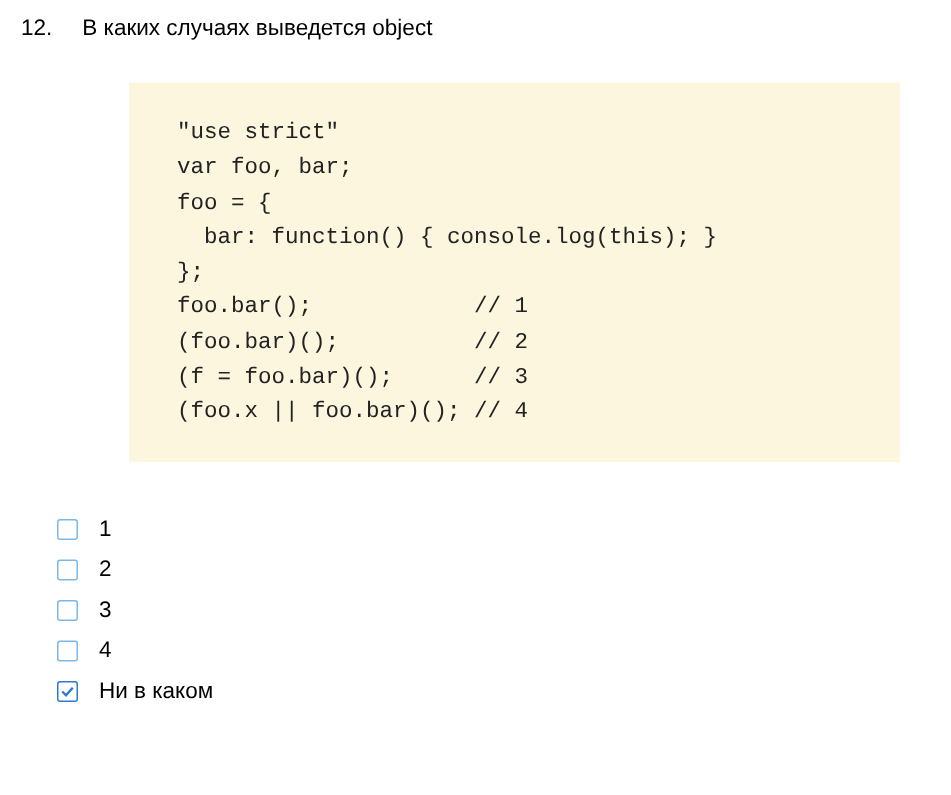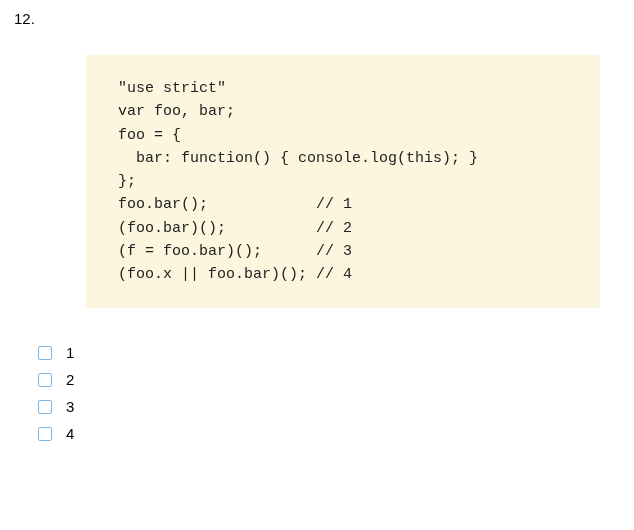--- a/index.html
+++ b/index.html
@@ -58,20 +58,21 @@
   }
   .cb svg {
     display: block;
   }
 </style>
 </head>
 <body>
 
 <div class="question-row">
   <span class="qnum">12.</span>
+  <span>В каких случаях выведется object</span>
 </div>
 
 <div class="code-block">"use strict"
 var foo, bar;
 foo = {
   bar: function() { console.log(this); }
 };
 foo.bar();            // 1
 (foo.bar)();          // 2
 (f = foo.bar)();      // 3
@@ -103,13 +104,21 @@
     <span>3</span>
   </div>
   <div class="option">
     <span class="cb">
       <svg width="10" height="10" viewBox="0 0 10 10" style="visibility: hidden;">
           <polyline points="1.5,5 4,7.5 8.5,2.5" fill="none" stroke="#2a7ad2" stroke-width="1.6"></polyline>
         </svg>
     </span>
     <span>4</span>
   </div>
+  <div class="option">
+    <span class="cb checked">
+      <svg width="10" height="10" viewBox="0 0 10 10">
+          <polyline points="1.5,5 4,7.5 8.5,2.5" fill="none" stroke="#2a7ad2" stroke-width="1.6"></polyline>
+        </svg>
+    </span>
+    <span>Ни в каком</span>
+  </div>
 </div>
 
 </body></html>

